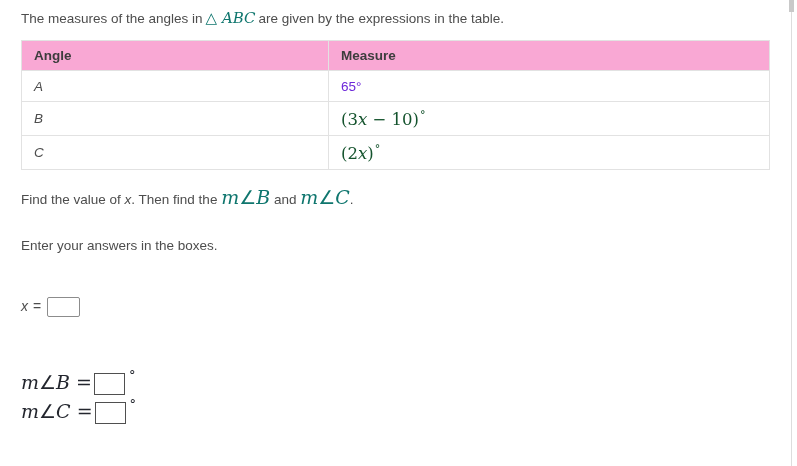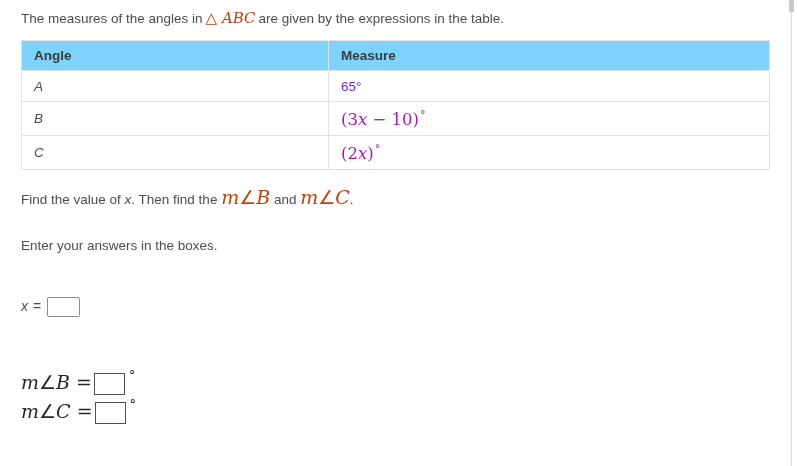--- a/index.html
+++ b/index.html
@@ -12,58 +12,58 @@
     color: #4d4d4d;
     overflow: hidden;
     position: relative;
   }
   .abs { position: absolute; left: 21px; }
 
   
   .body-text { font-size: 13.5px; line-height: 18px; color: #4d4d4d; }
   .math {
     font-family: "DejaVu Serif", "Liberation Serif", serif;
-    color: #c2410c;
+    color: #0f766e;
   }
   .it { font-style: italic; }
   .sym { font-family: "DejaVu Sans", sans-serif; font-style: normal; }
   .title-math { font-size: 15px; padding: 0 3px; }
   .inline-math { font-size: 19px; }
 
   
   .angles-table {
     border-collapse: collapse;
     width: 749px;
     table-layout: fixed;
   }
   .angles-table th, .angles-table td {
     border: 1px solid #e2e2e2;
     text-align: left;
     vertical-align: middle;
     padding: 0 12px;
   }
   .angles-table th {
-    background: #7dd3fc;
+    background: #f9a8d4;
     font-size: 13.5px;
     font-weight: 700;
     color: #3d3d3d;
     height: 29px;
   }
   .col-angle { width: 282px; }
   .cell-angle {
     font-size: 13.5px;
     font-style: italic;
     color: #4d4d4d;
     height: 30px;
   }
   .cell-measure-plain { font-size: 13.5px; color: #6d28d9; }
   .cell-measure-math {
     font-family: "DejaVu Serif", "Liberation Serif", serif;
     font-size: 16.5px;
-    color: #a21caf;
+    color: #14532d;
     height: 33px;
   }
   .deg-sup {
     font-size: 11px;
     vertical-align: 6px;
     margin-left: 1px;
   }
 
   
   .x-row { font-size: 14px; color: #4d4d4d; }

